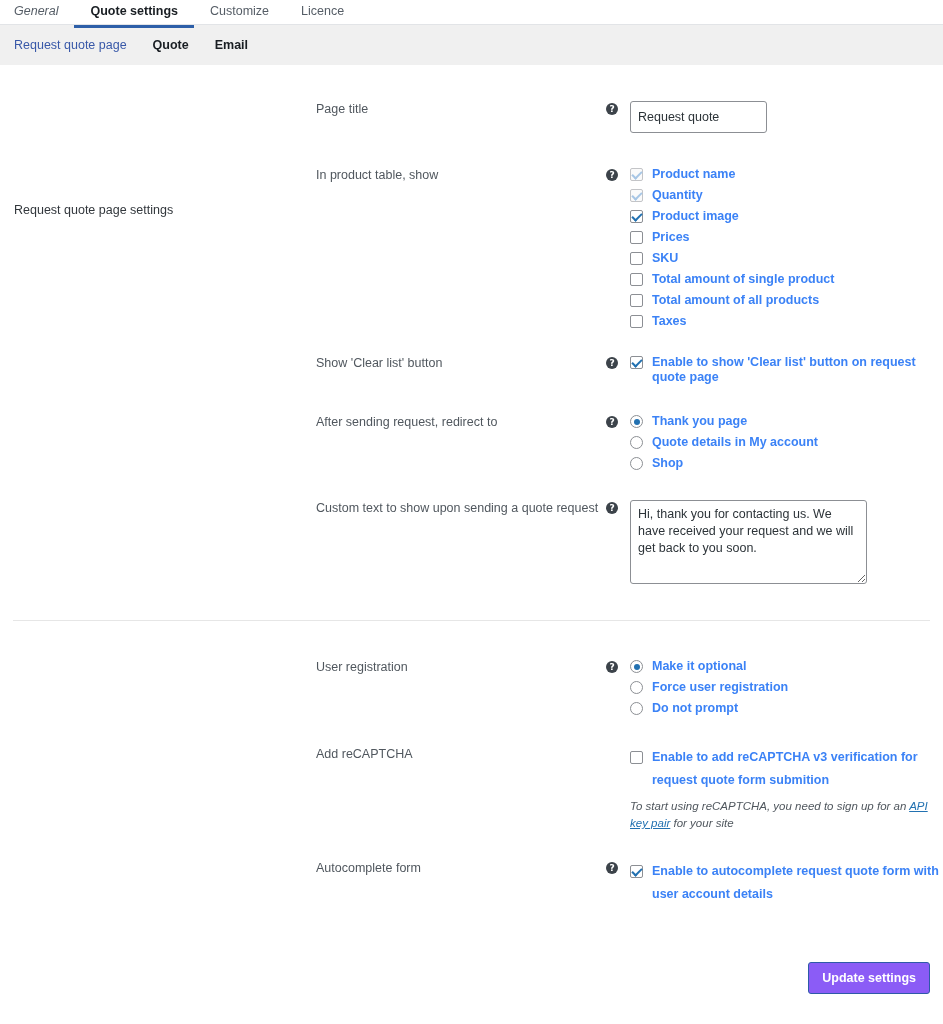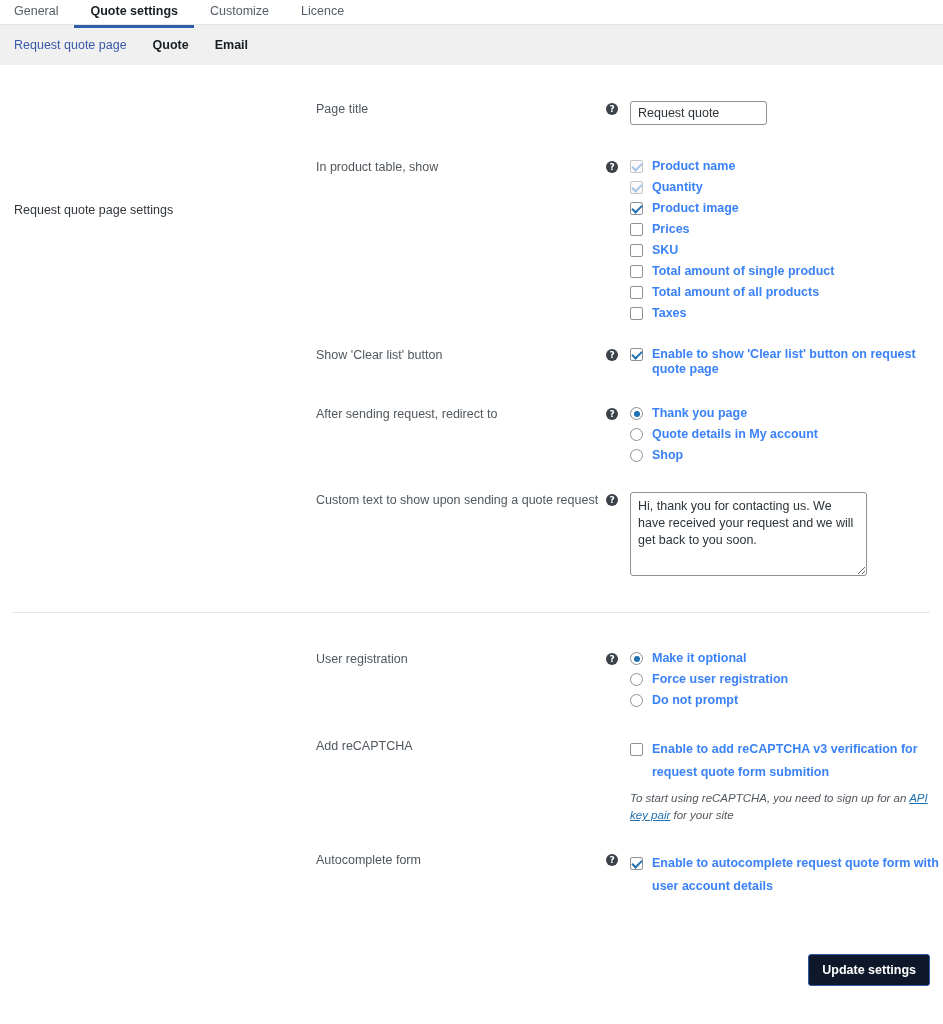--- a/index.html
+++ b/index.html
@@ -32,21 +32,21 @@
     font-size: 12.5px;
     line-height: 14px;
     color: #555d66;
     padding: 4px 16px 7px 16px;
     cursor: pointer;
     border-bottom: 3px solid transparent;
     white-space: nowrap;
     position: relative;
     top: 0;
   }
-  .tab:first-child { padding-left: 0; }
+  .tab:first-child { padding-left: 0; font-style: italic; }
   .tab.active {
     color: #191e23;
     font-weight: bold;
     border-bottom-color: #2d5fa8;
   }
 
   
   .subnav {
     background: #f0f0f0;
     height: 40px;
@@ -128,21 +128,21 @@
     font-family: "DejaVu Sans", sans-serif;
     user-select: none;
   }
   .help.spacer { background: transparent; cursor: default; }
 
   .field-body { flex: 1 1 auto; }
 
   
   input.text {
     width: 137px;
-    height: 24px;
+    height: 32px;
     box-sizing: border-box;
     border: 1px solid #8c8f94;
     border-radius: 3px;
     padding: 0 7px;
     font-size: 12.5px;
     font-family: "Liberation Sans", sans-serif;
     color: #2c3338;
     background: #fff;
   }
   textarea.ta {
@@ -251,21 +251,21 @@
     border-top: 1px solid #e6e6e6;
     margin: 0 13px;
   }
 
   .submit-wrap {
     display: flex;
     justify-content: flex-end;
     padding-right: 13px;
   }
   .btn-primary {
-    background: #0f172a;
+    background: #8b5cf6;
     border: 1px solid #2e5aa8;
     color: #ffffff;
     font-size: 12.5px;
     font-weight: bold;
     font-family: "Liberation Sans", sans-serif;
     padding: 0 13px;
     height: 32px;
     border-radius: 3px;
     cursor: pointer;
     white-space: nowrap;

